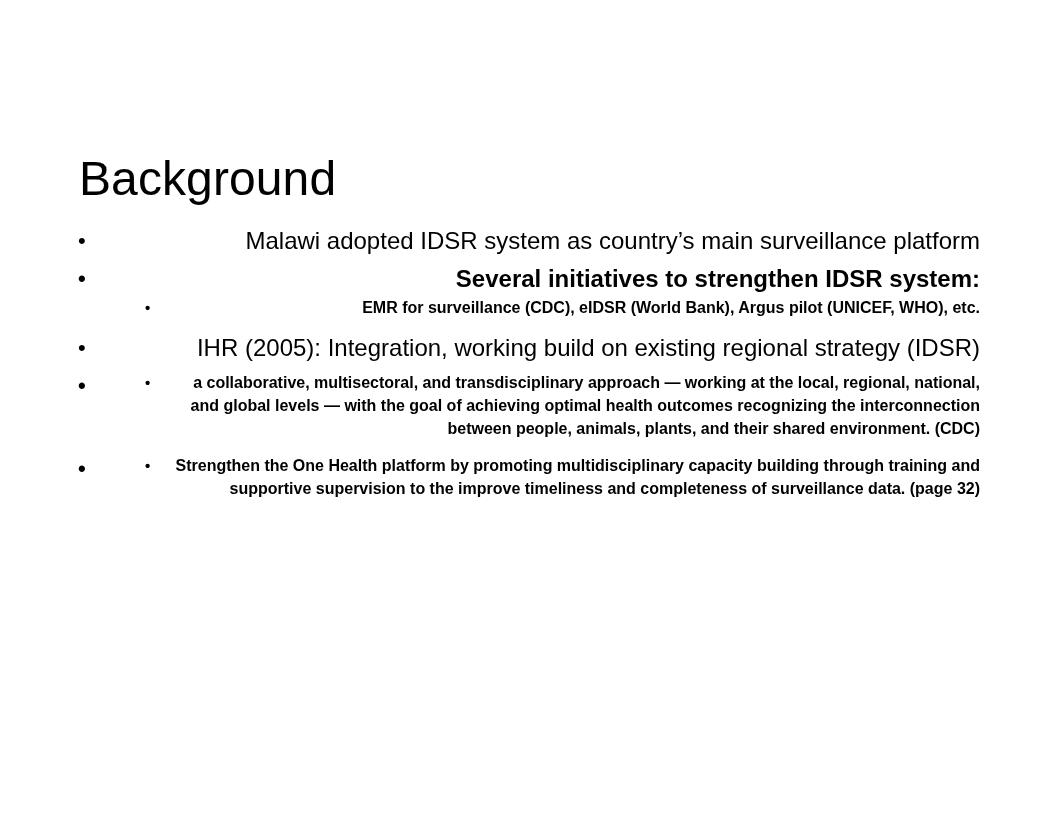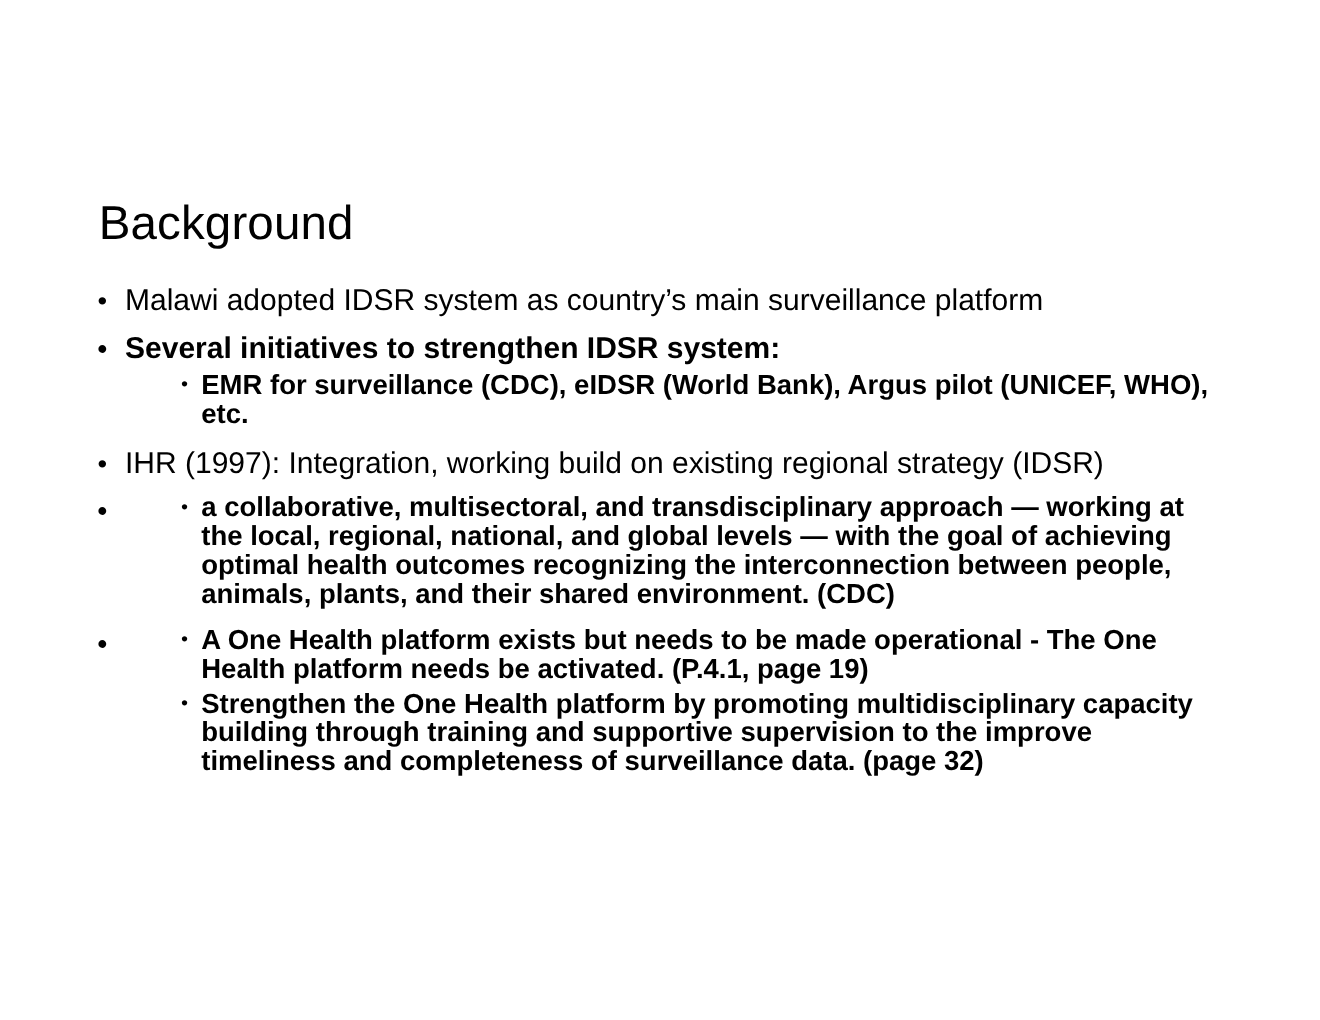--- a/index.html
+++ b/index.html
@@ -19,32 +19,33 @@
     position: relative;
     width: 1056px;
     height: 816px;
     background: #ffffff;
   }
   .slide-title {
     position: absolute;
     left: 79px;
     top: 155px;
     width: 880px;
-    font-size: 38px;
+    font-size: 48px;
     font-weight: 400;
     line-height: 48px;
     letter-spacing: 0.1px;
     color: #000000;
     white-space: nowrap;
   }
   .body-block {
     position: absolute;
     left: 70px;
     top: 226px;
     width: 910px;
+    text-align: right;
   }
   ul.lvl1 {
     list-style: none;
     margin: 0;
     padding: 0;
   }
   li.l1 {
     position: relative;
     padding-left: 30px;
     font-size: 24px;
@@ -63,21 +64,21 @@
     line-height: 29px;
   }
   ul.lvl2 {
     list-style: none;
     margin: 3px 0 0 0;
     padding: 0;
   }
   li.l2 {
     position: relative;
     padding-left: 38px;
-    font-size: 22px;
+    font-size: 16px;
     line-height: 23px;
     margin-bottom: 5px;
     margin-left: 23px;
   }
   li.l2::before {
     content: "\2022";
     position: absolute;
     left: 22px;
     top: 0;
     font-size: 15px;
@@ -112,37 +113,34 @@
       <li class="l1 has-sub">
         <span class="btxt">Several initiatives to strengthen IDSR system:</span>
         <ul class="lvl2">
           <li class="l2">
             <span class="btxt">EMR for surveillance (CDC), eIDSR (World Bank), Argus pilot (UNICEF, WHO), etc.</span>
           </li>
         </ul>
       </li>
 
       <li class="l1 gap-after-sub">
-        <span class="btxt">IHR (1997): Integration, working build on existing regional strategy (IDSR)</span>
+        <span class="btxt">IHR (2005): Integration, working build on existing regional strategy (IDSR)</span>
       </li>
 
       <li class="l1 has-sub">
         <ul class="lvl2">
           <li class="l2">
             <span class="btxt">a collaborative, multisectoral, and transdisciplinary approach — working at the local, regional, national, and global levels — with the goal of achieving optimal health outcomes recognizing the interconnection between people, animals, plants, and their shared environment. (CDC)</span>
           </li>
         </ul>
       </li>
 
       <li class="l1 has-sub gap-after-sub">
         <ul class="lvl2">
           <li class="l2">
-            <span class="btxt">A One Health platform exists but needs to be made operational - The One Health platform needs be activated. (P.4.1, page 19)</span>
-          </li>
-          <li class="l2">
             <span class="btxt">Strengthen the One Health platform by promoting multidisciplinary capacity building through training and supportive supervision to the improve timeliness and completeness of surveillance data. (page 32)</span>
           </li>
         </ul>
       </li>
 
     </ul>
   </div>
 
 </div>
 

